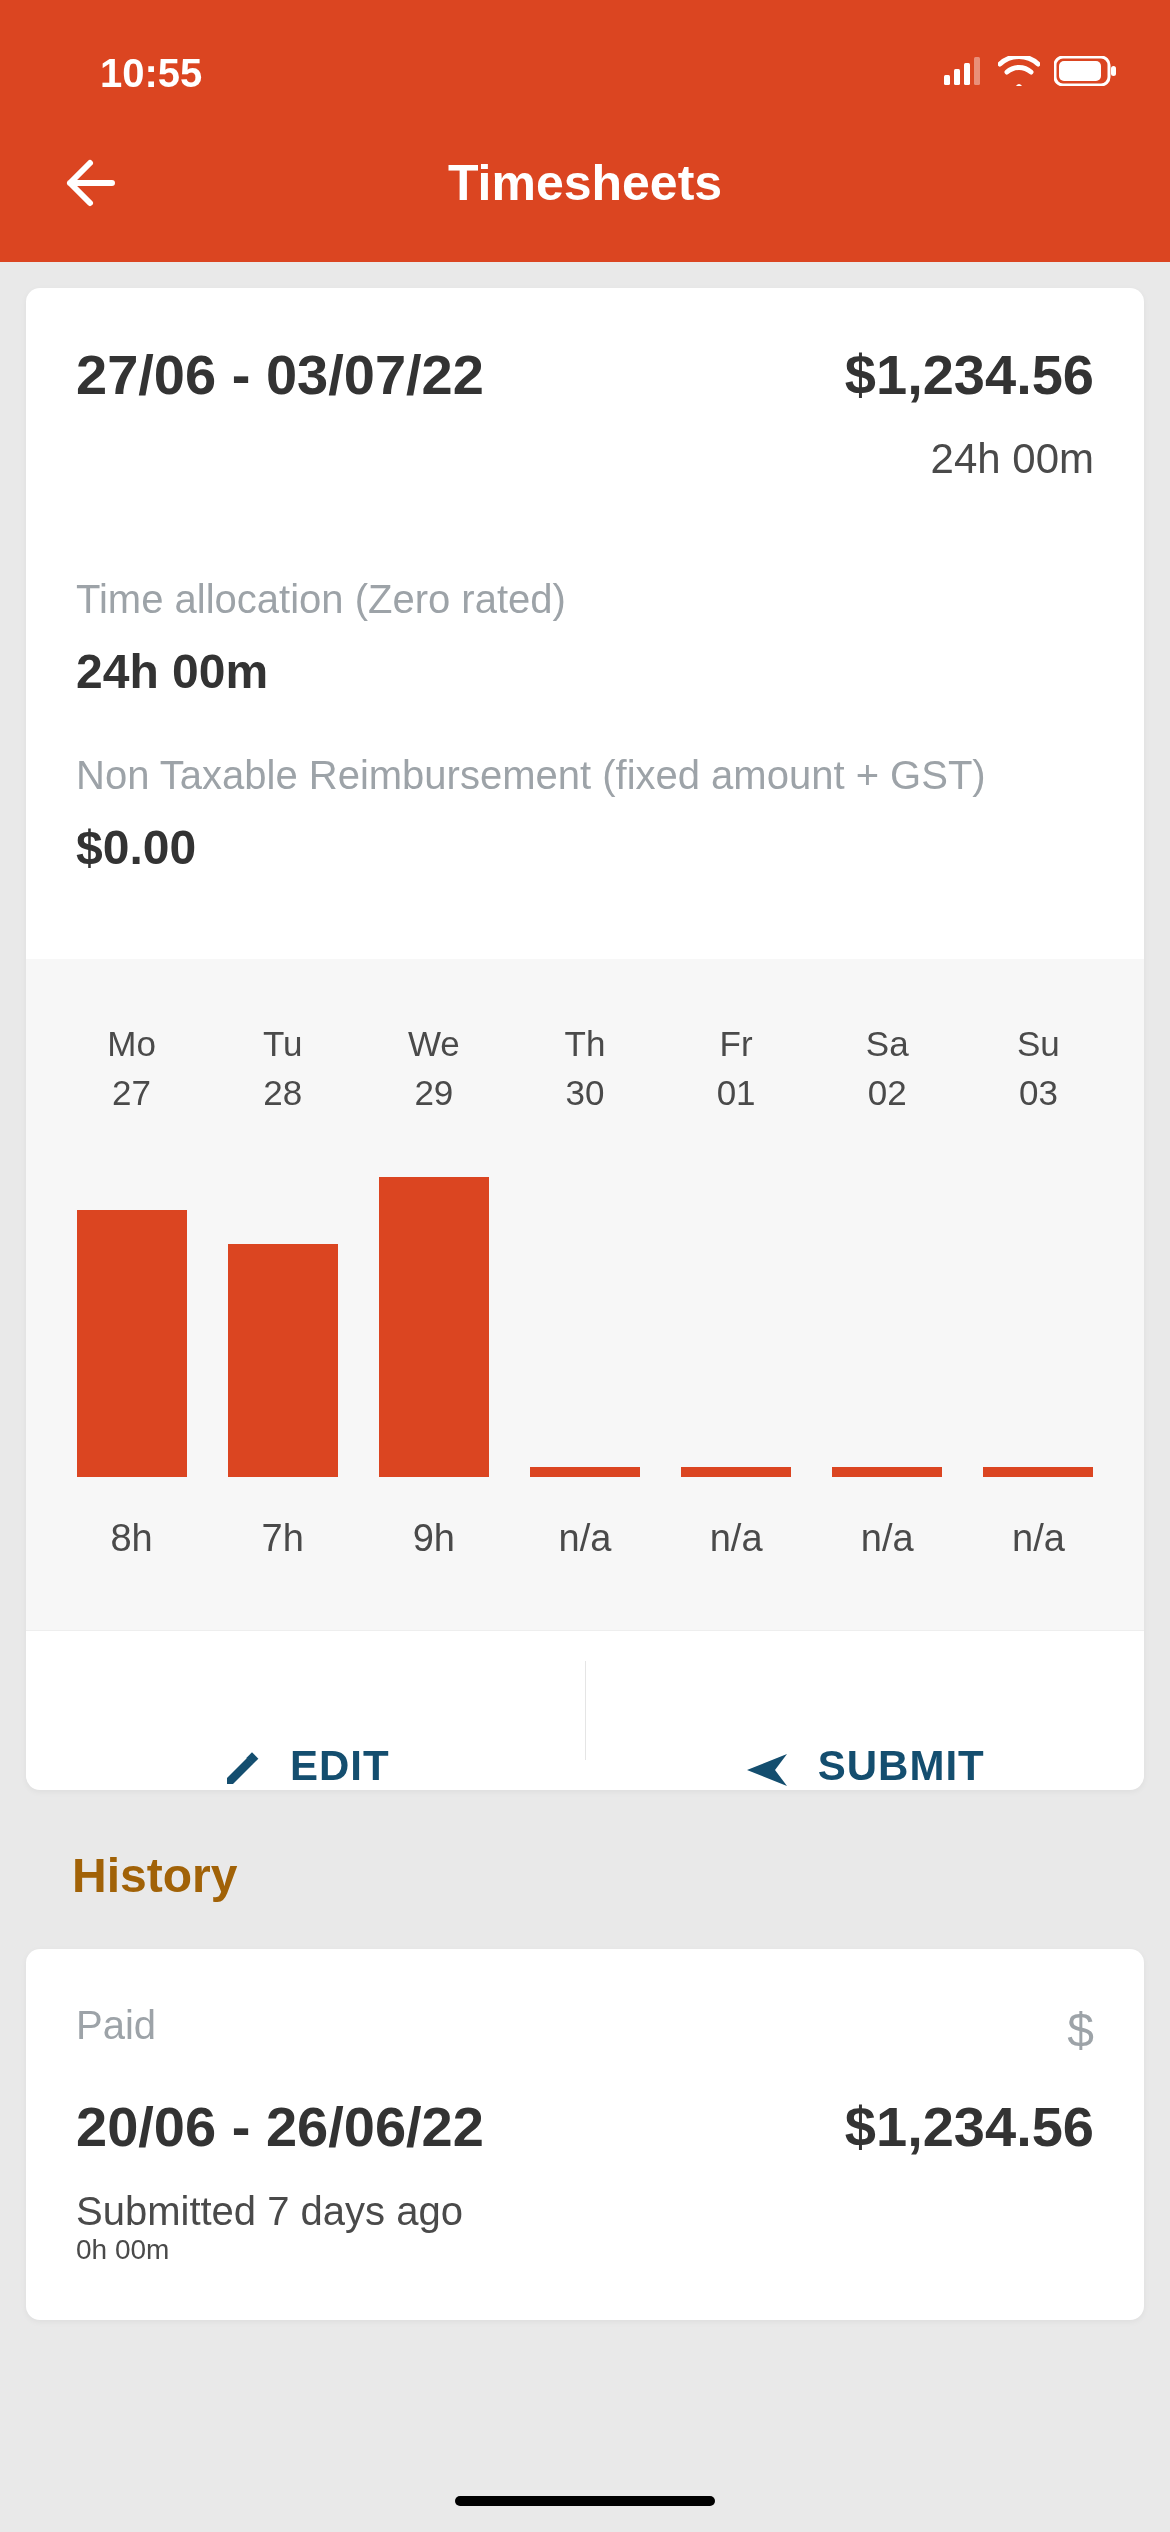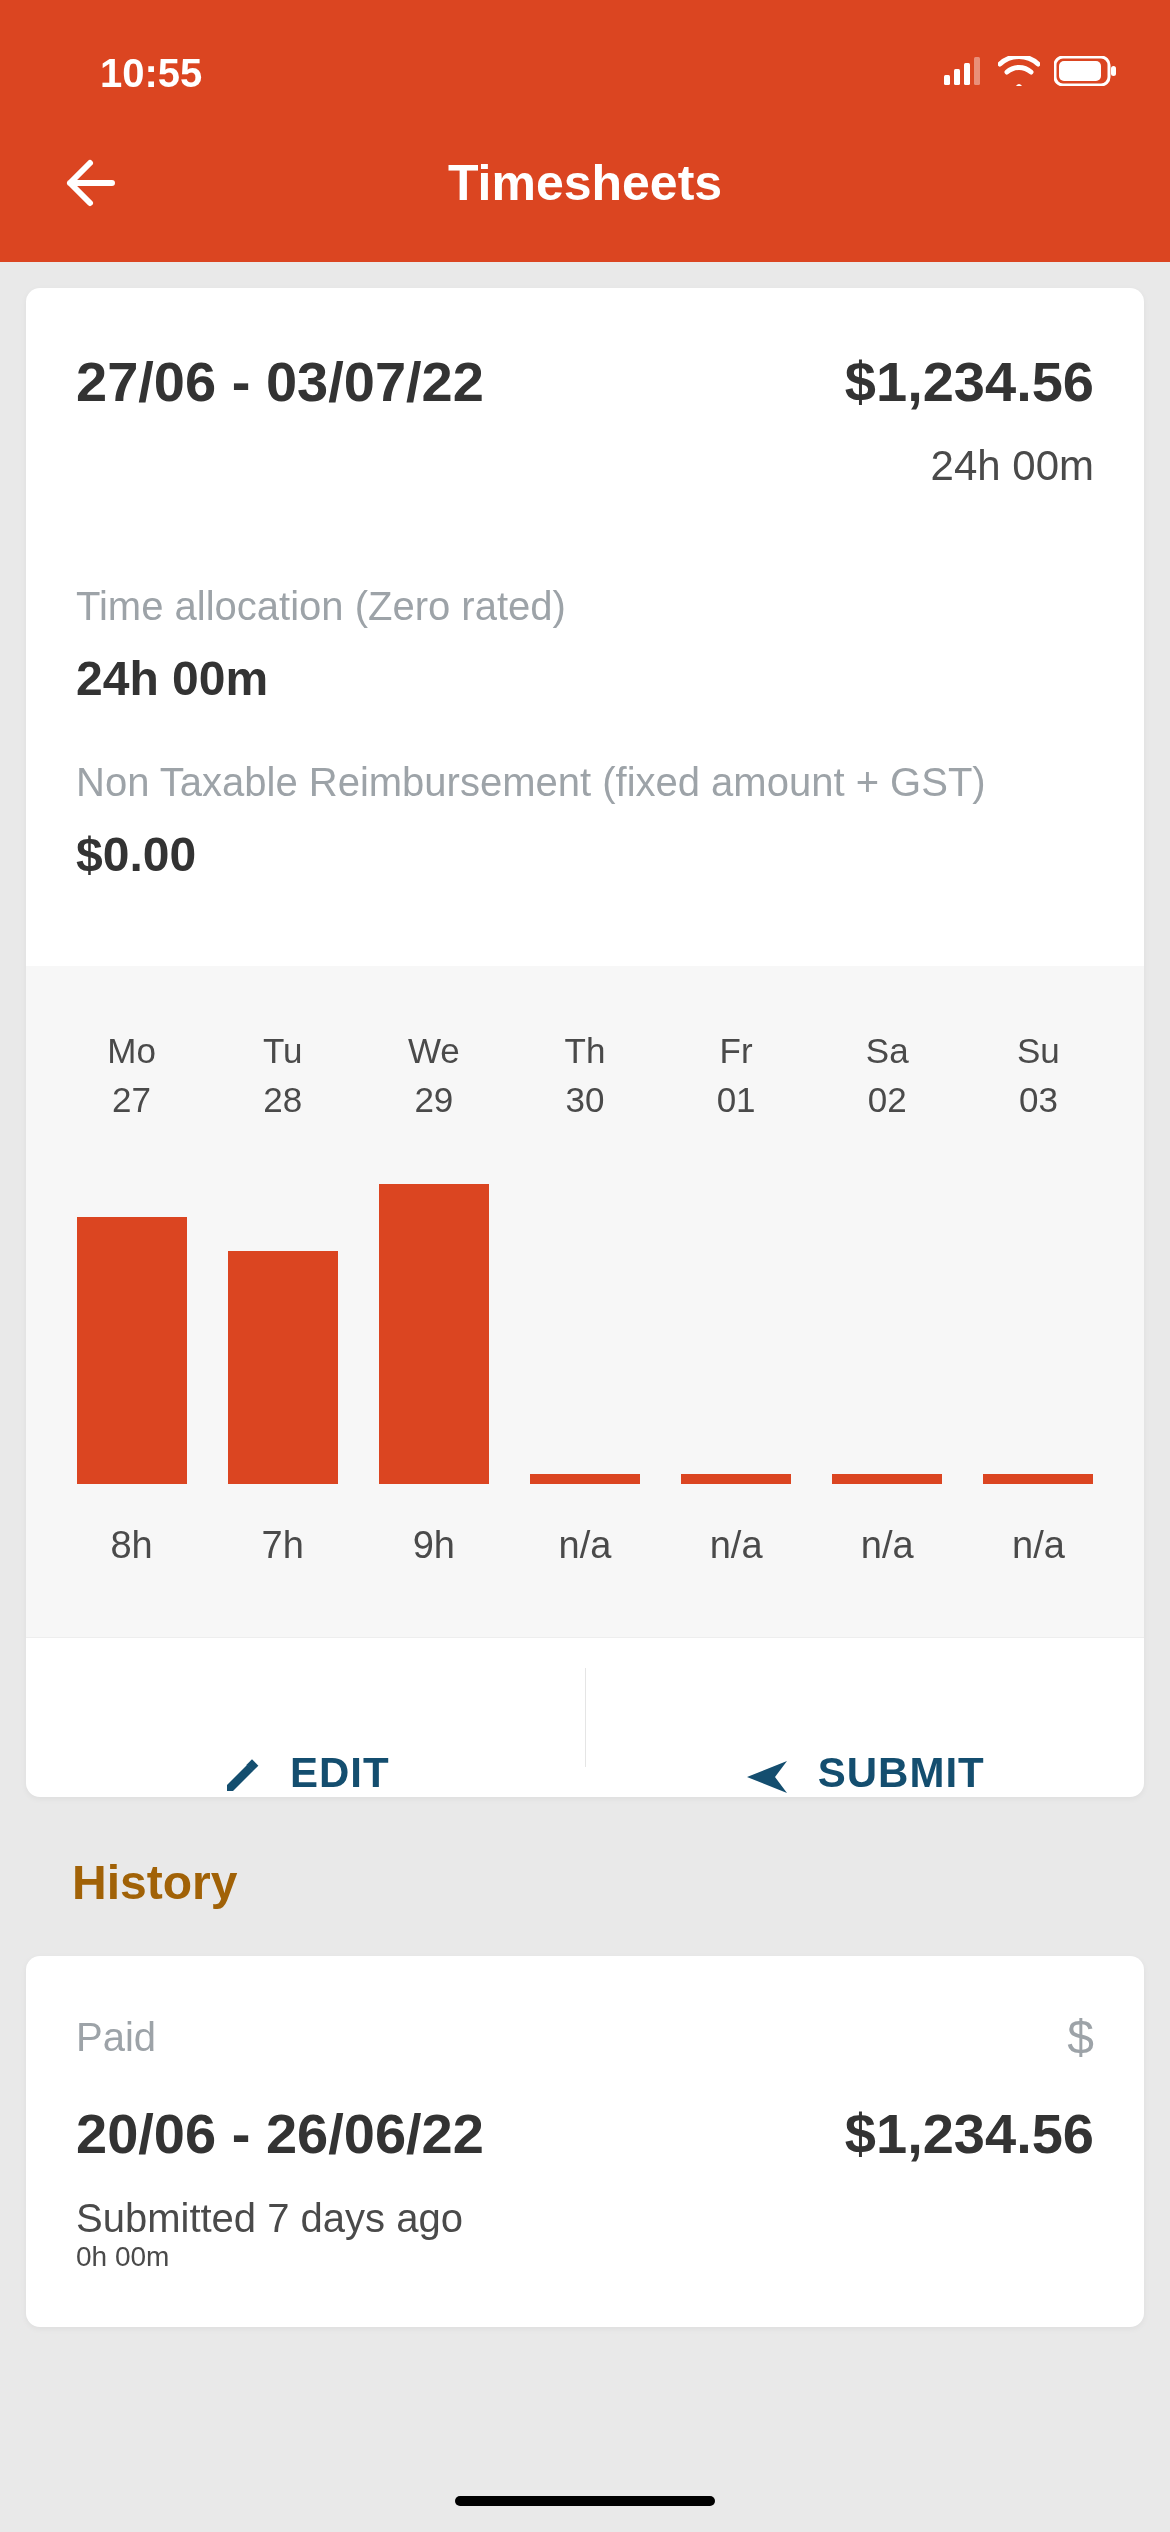--- a/index.html
+++ b/index.html
@@ -63,21 +63,20 @@
   
   .card {
     margin: 26px;
     background: #fff;
     border-radius: 14px;
     box-shadow: 0 2px 6px rgba(0,0,0,0.05);
     overflow: hidden;
   }
   .card-header {
     padding: 54px 50px 40px 50px;
-    margin-top: 7px;
   }
   .row-between { display: flex; justify-content: space-between; align-items: baseline; }
   .date-range {
     font-size: 56px;
     font-weight: 800;
     color: #333;
   }
   .amount {
     font-size: 56px;
     font-weight: 800;
@@ -186,21 +185,20 @@
   .history-card {
     margin: 26px;
     background: #fff;
     border-radius: 14px;
     padding: 54px 50px 54px 50px;
     box-shadow: 0 2px 6px rgba(0,0,0,0.05);
   }
   .paid-row {
     display: flex;
     justify-content: space-between;
-    align-items: center;
     margin-bottom: 36px;
   }
   .paid-label {
     font-size: 40px;
     color: #9da3a8;
     font-weight: 500;
   }
   .dollar-icon {
     font-size: 48px;
     color: #9da3a8;

